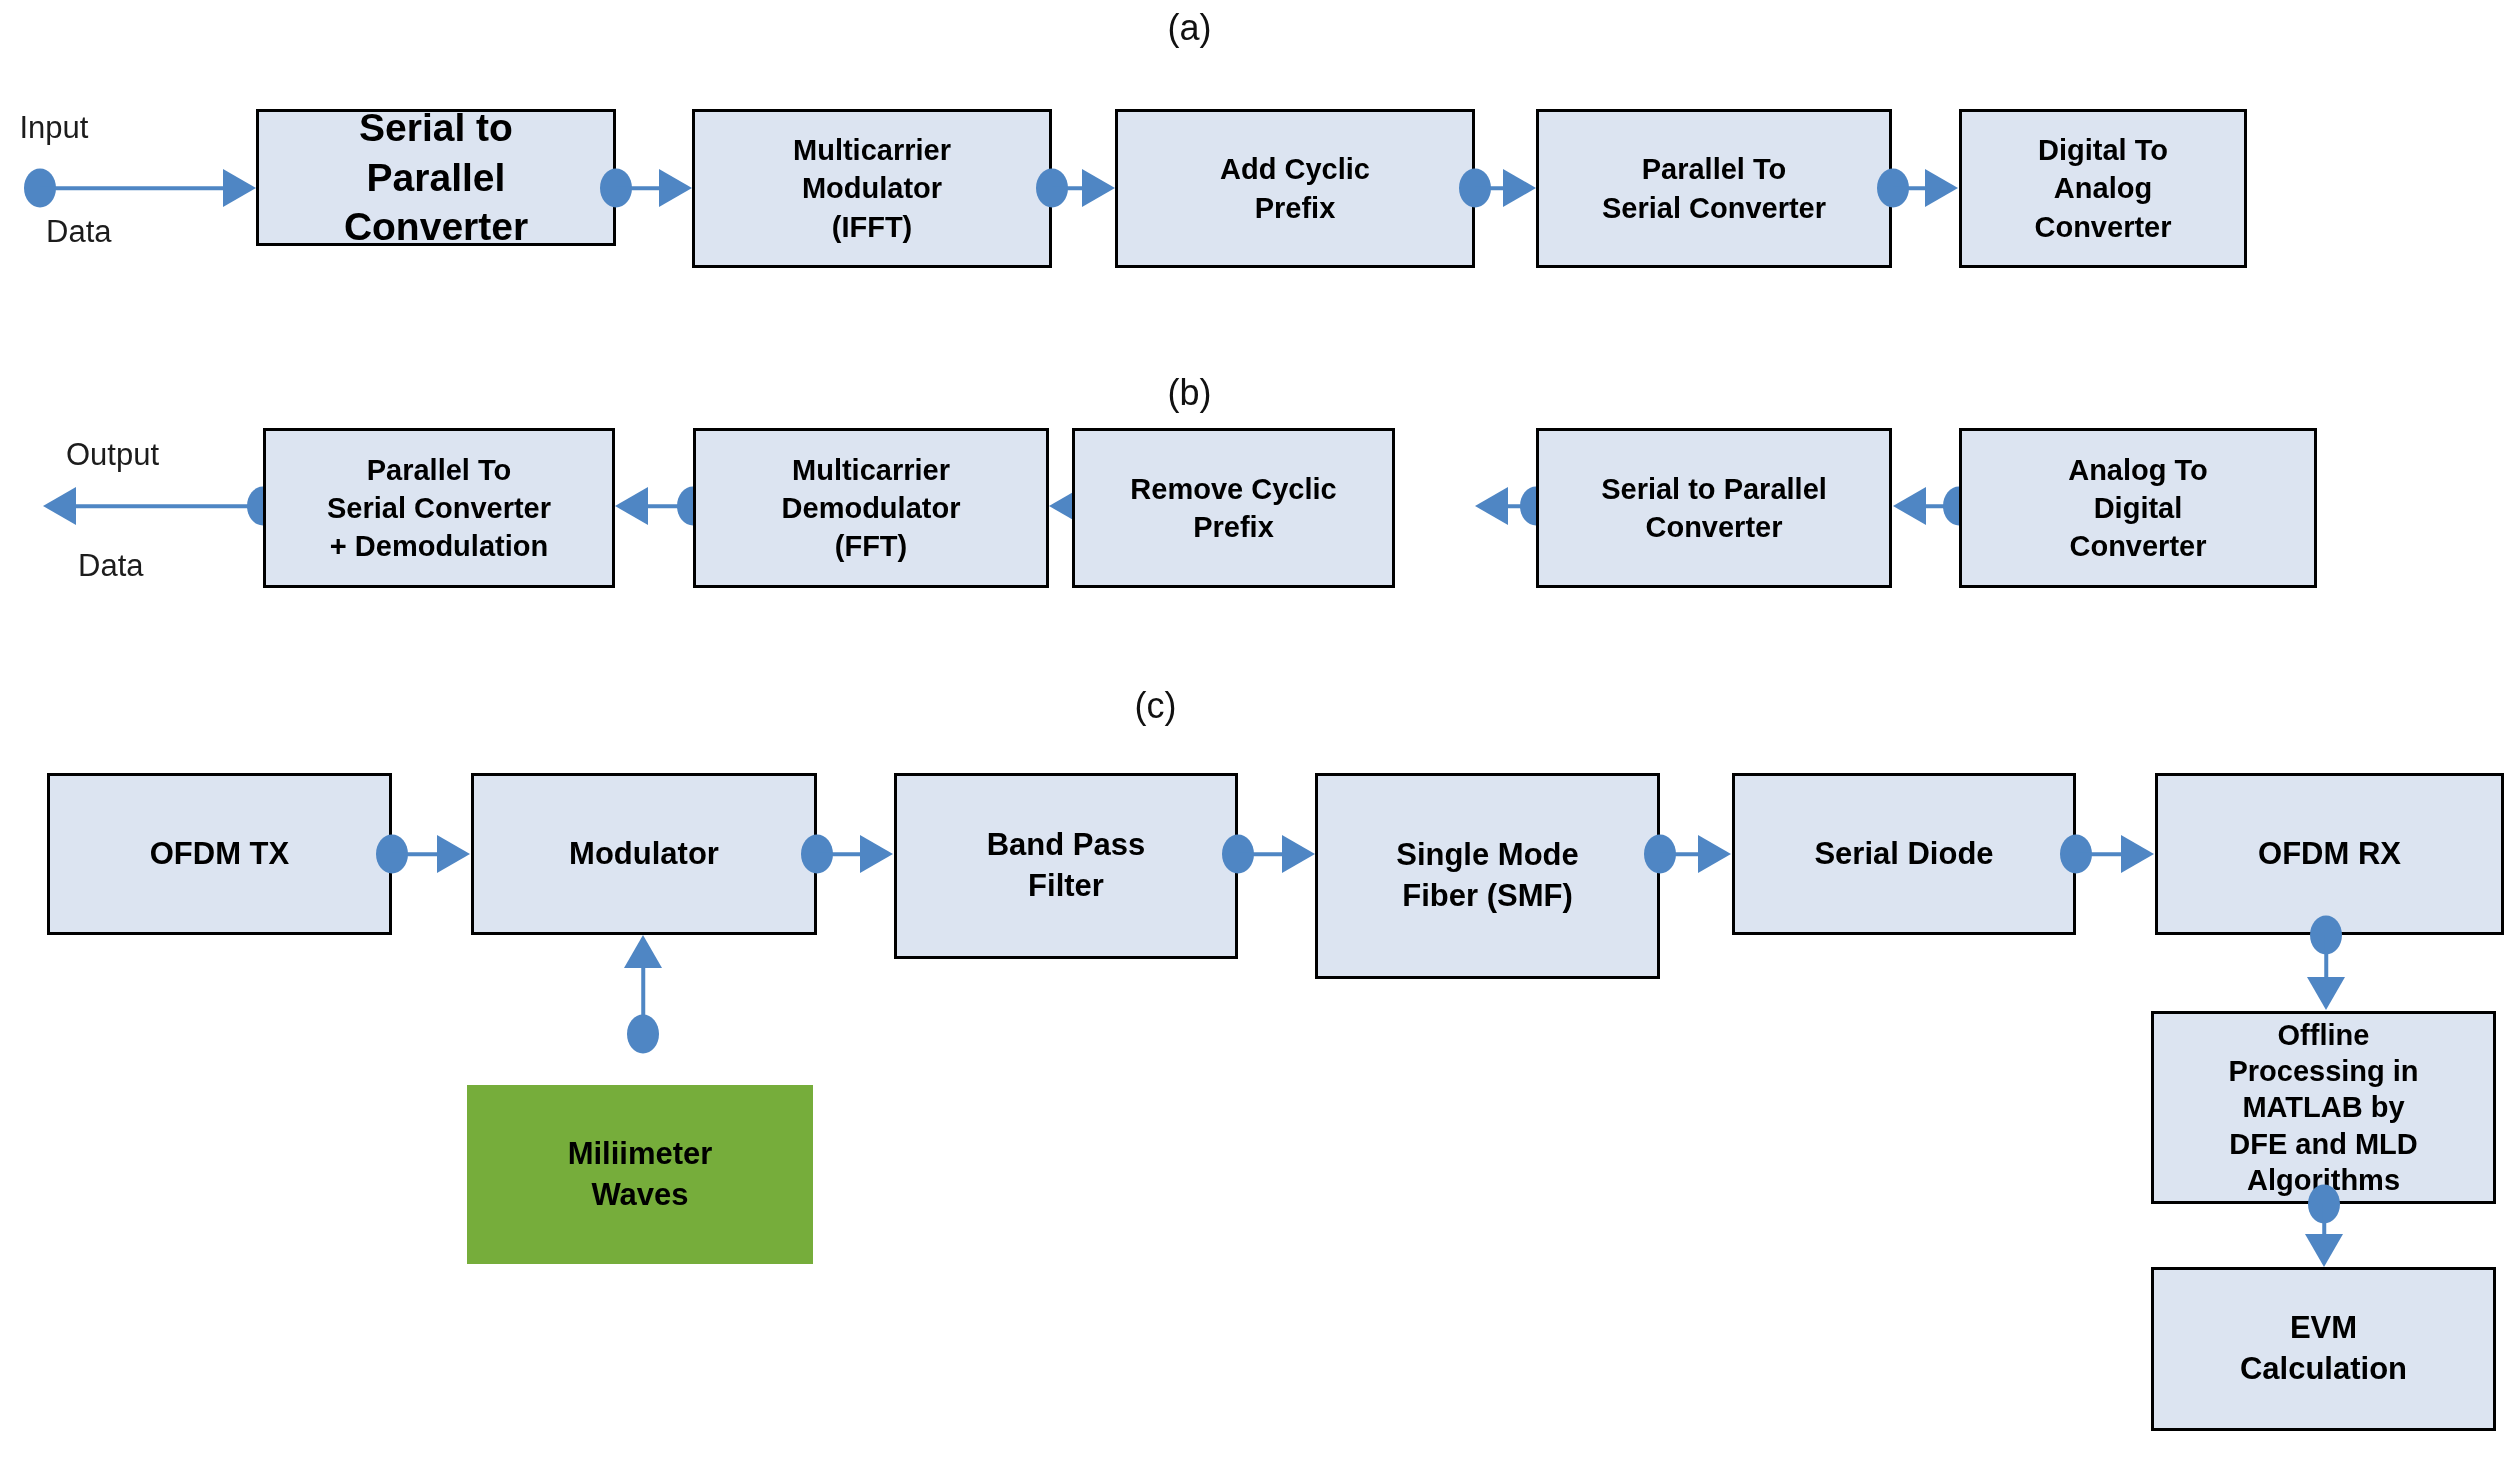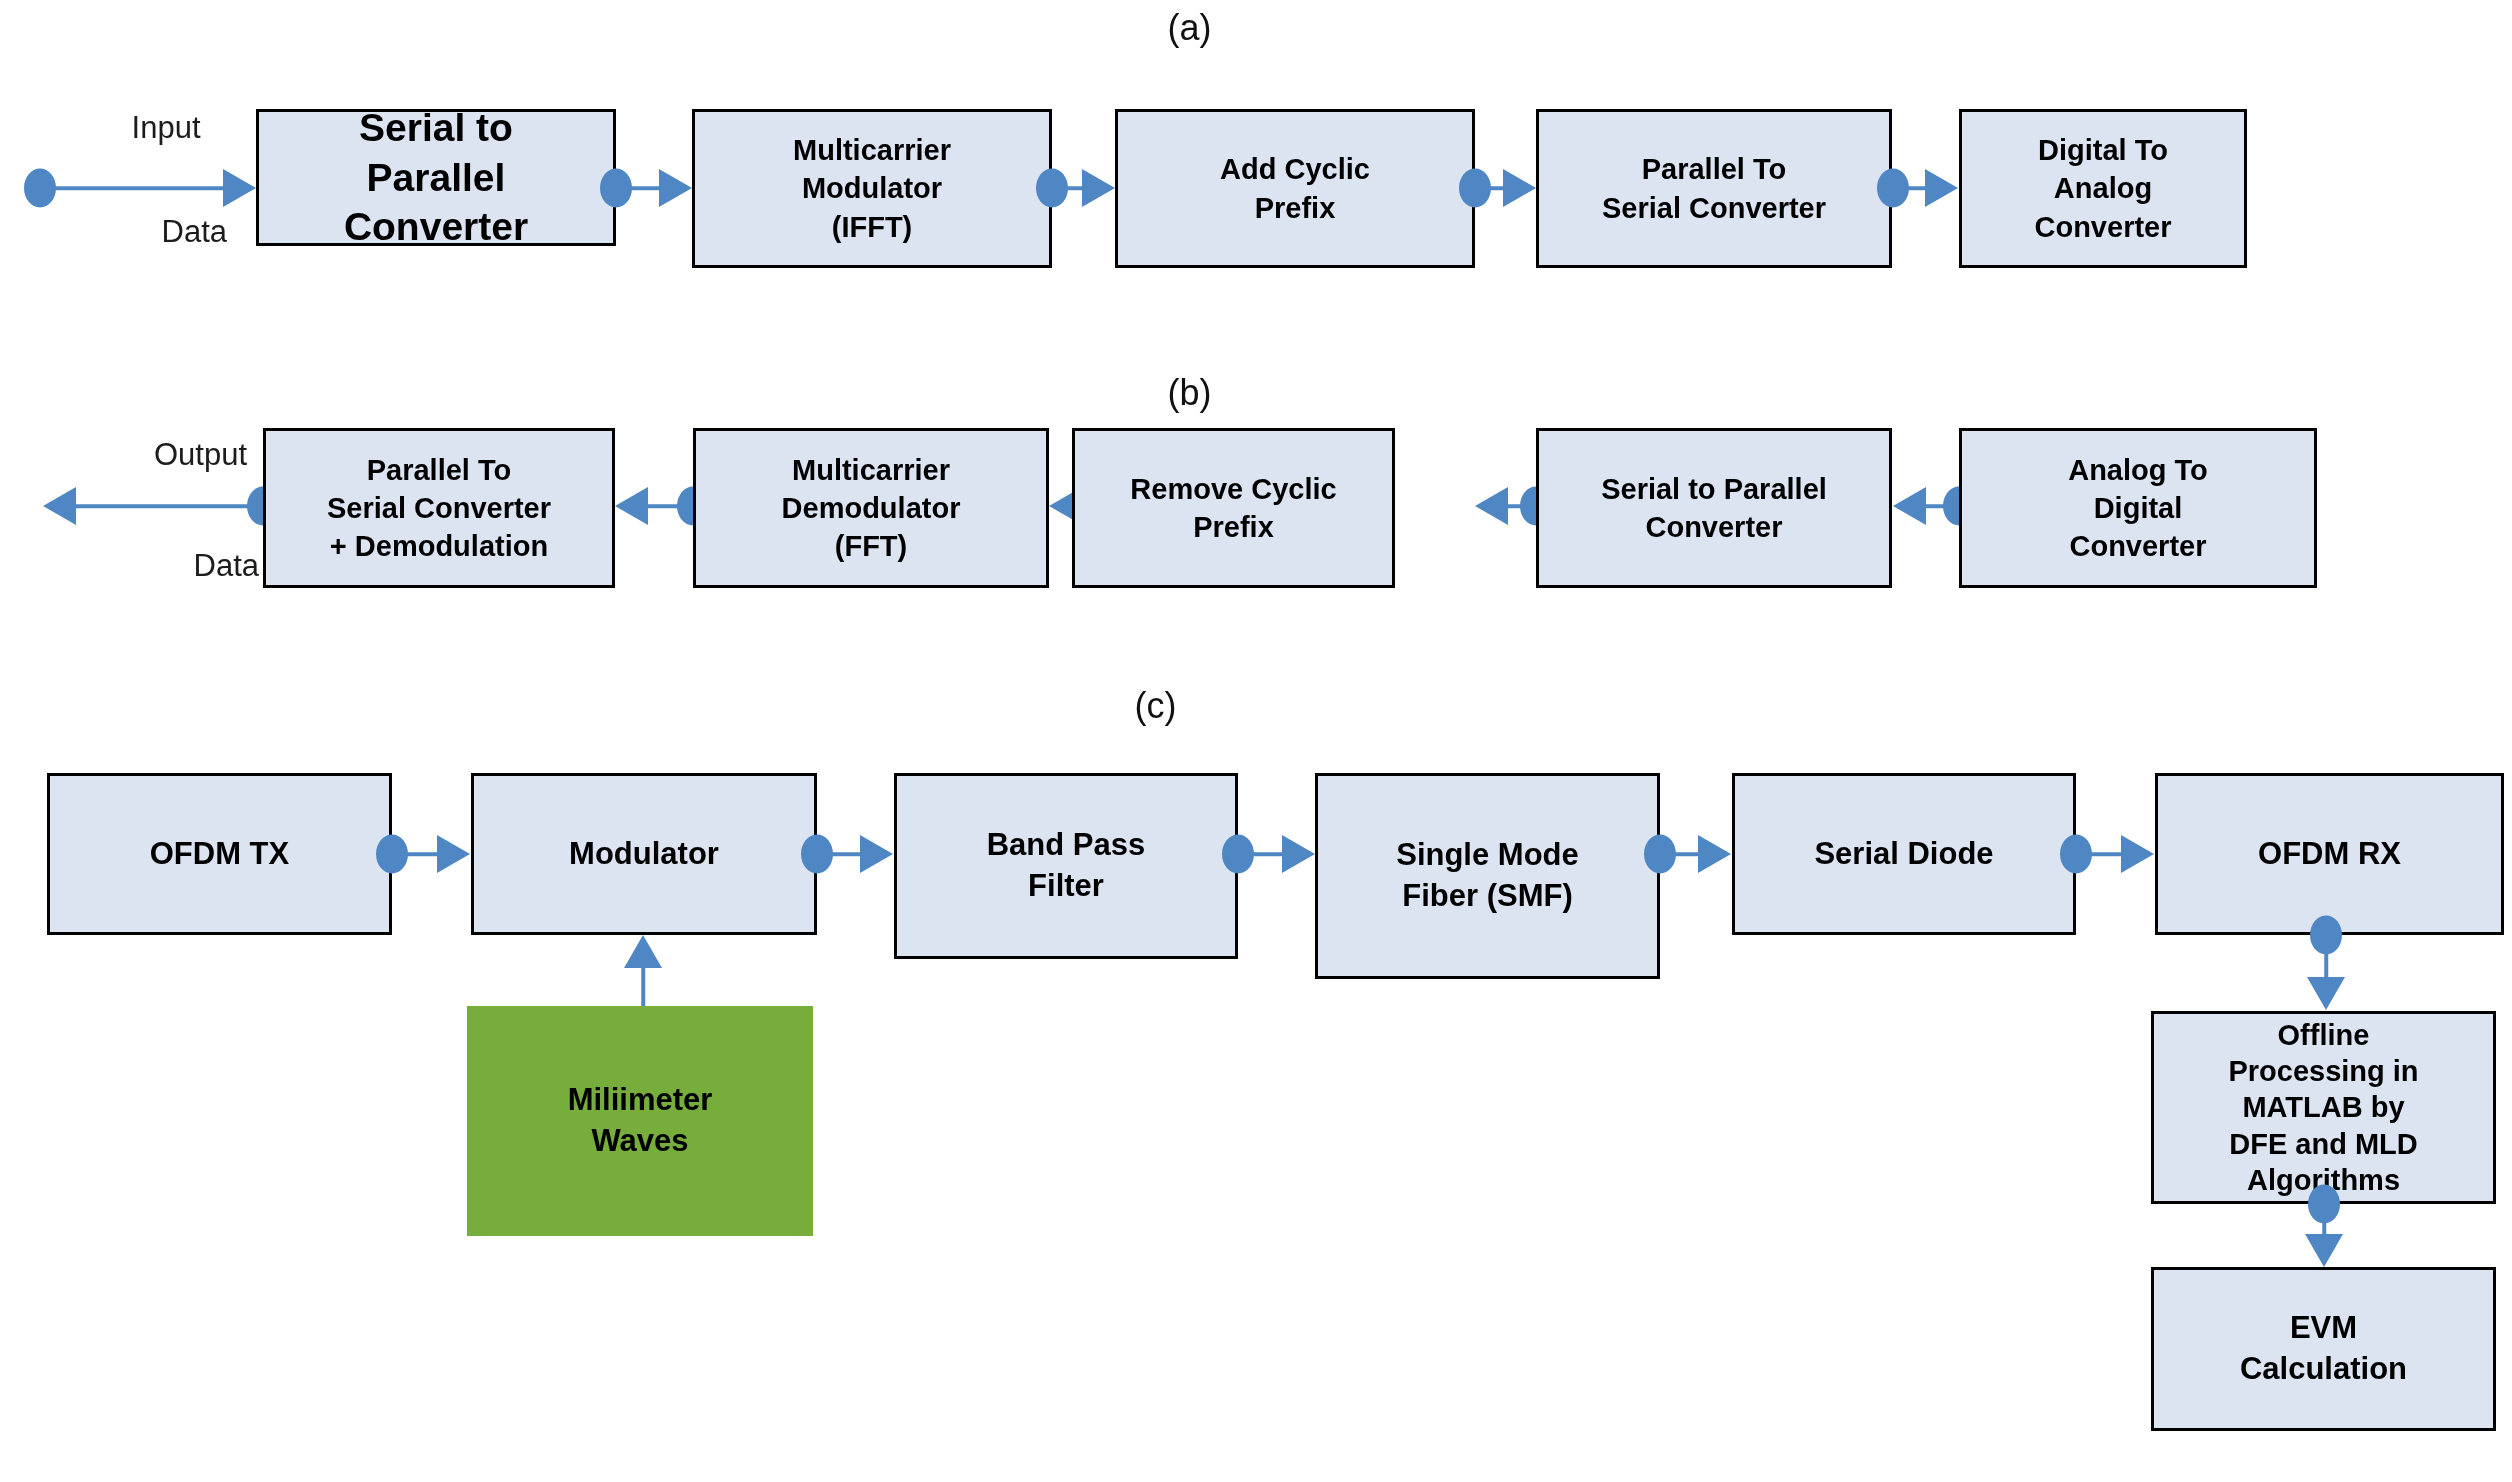--- a/index.html
+++ b/index.html
@@ -10,21 +10,21 @@
     font-family:"Liberation Sans", sans-serif;
     overflow:hidden;
   }
   .sec-label{
     position:absolute;width:153px;
     font-size:36px;color:#111;text-align:center;
     font-weight:normal;
   }
   .io-label{
     position:absolute;width:181px;
-    font-size:31px;color:#1c1c1c;text-align:right;
+    font-size:31px;color:#1c1c1c;text-align:left;
     font-weight:normal;
   }
   .block{
     position:absolute;
     background:#dce4f1;
     border:3.5px solid #000000;
     box-sizing:border-box;
     display:flex;align-items:center;justify-content:center;
     text-align:center;
   }
@@ -206,21 +206,21 @@
   <div class="hline" style="left:2076px;top:854px;width:47px"></div>
   <div class="arr arr-r" style="left:2121px;top:854px"></div>
 
   <div class="block" style="left:2155px;top:773px;width:349px;height:162px">
     <span class="btxt btxt-lg">OFDM RX</span>
   </div>
 
   <div class="arr arr-u" style="left:643px;top:935px"></div>
   <div class="vline" style="left:643px;top:967px;height:67px"></div>
   <div class="dot" style="left:643px;top:1034px"></div>
-  <div class="block green" style="left:467px;top:1006px;width:346px;height:230px">
+  <div class="block green" style="left:467px;top:1085px;width:346px;height:179px">
     <span class="btxt btxt-lg">Miliimeter
 Waves</span>
   </div>
 
   <div class="dot" style="left:2326px;top:935px"></div>
   <div class="vline" style="left:2326px;top:935px;height:44px"></div>
   <div class="arr arr-d" style="left:2326px;top:977px"></div>
 
   <div class="block" style="left:2151px;top:1011px;width:345px;height:193px">
     <span class="btxt" style="line-height:1.25">Offline

